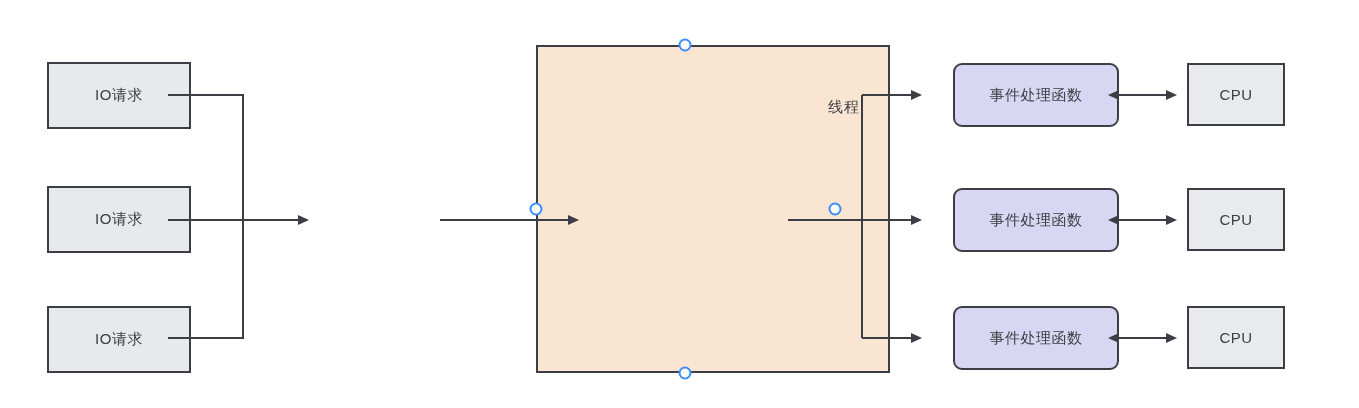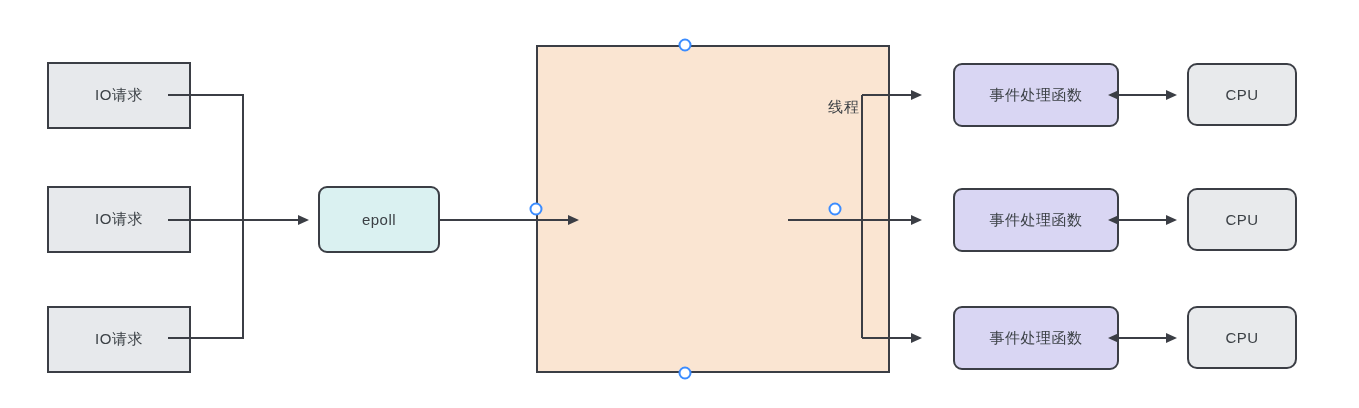--- a/index.html
+++ b/index.html
@@ -62,21 +62,21 @@
     background: var(--event-loop-fill);
     border-radius: 50%;
   }
   .handler-box {
     left: 932px; width: 166px; height: 64px;
     background: var(--event-handler-fill); border-radius: 9px; margin-left: 21px;
   }
   .handler-1 { top: 63px; }
   .handler-2 { top: 188px; }
   .handler-3 { top: 306px; }
-  .cpu-box { left: 1187px; width: 110px; height: 63px; background: var(--cpu-fill); border-radius: 10px; }
+  .cpu-box { left: 1187px; width: 98px; height: 63px; background: var(--cpu-fill); }
   .cpu-1 { top: 63px; }
   .cpu-2 { top: 188px; }
   .cpu-3 { top: 306px; }
   svg.wires {
     position: absolute;
     left: 0; top: 0;
     width: 1359px; height: 408px;
     pointer-events: none;
   }
   svg.wires .wire {
@@ -99,23 +99,20 @@
   <div class="node io-box io-1">
     <span>IO请求</span>
   </div>
   <div class="node io-box io-2">
     <span>IO请求</span>
   </div>
   <div class="node io-box io-3">
     <span>IO请求</span>
   </div>
 
-  <div class="node epoll-box">
-    <span>epoll</span>
-  </div>
 
   <div class="node thread-box">
     <span class="thread-label">线程</span>
   </div>
 
 
   <div class="node handler-box handler-1">
     <span>事件处理函数</span>
   </div>
   <div class="node handler-box handler-2">

